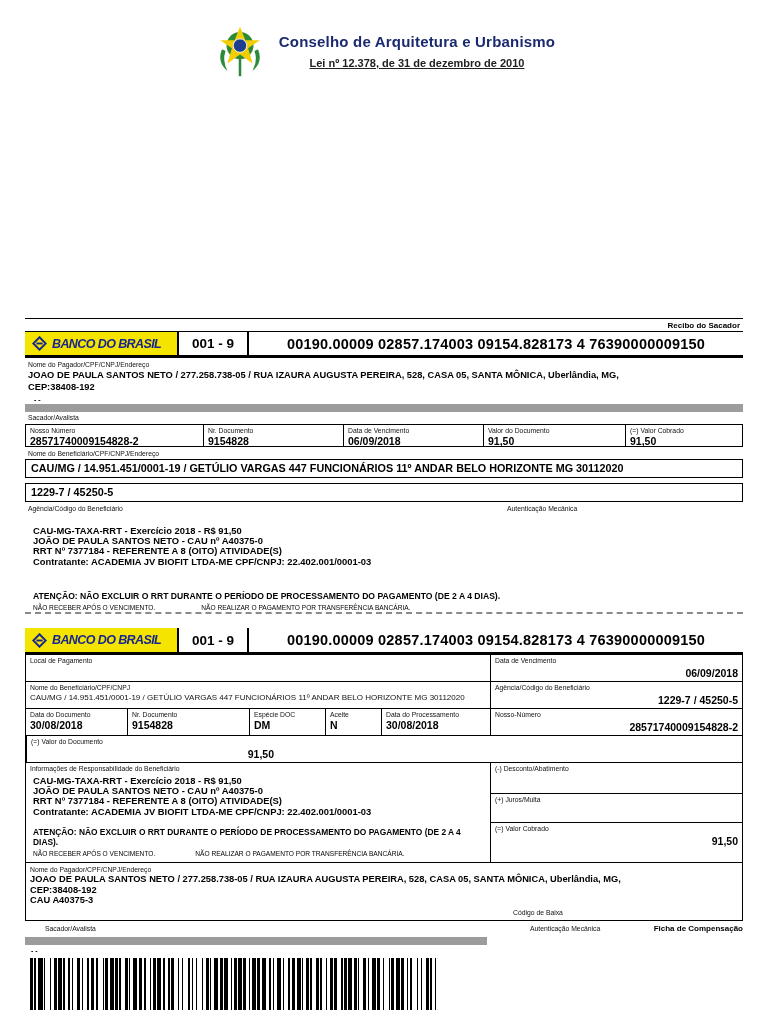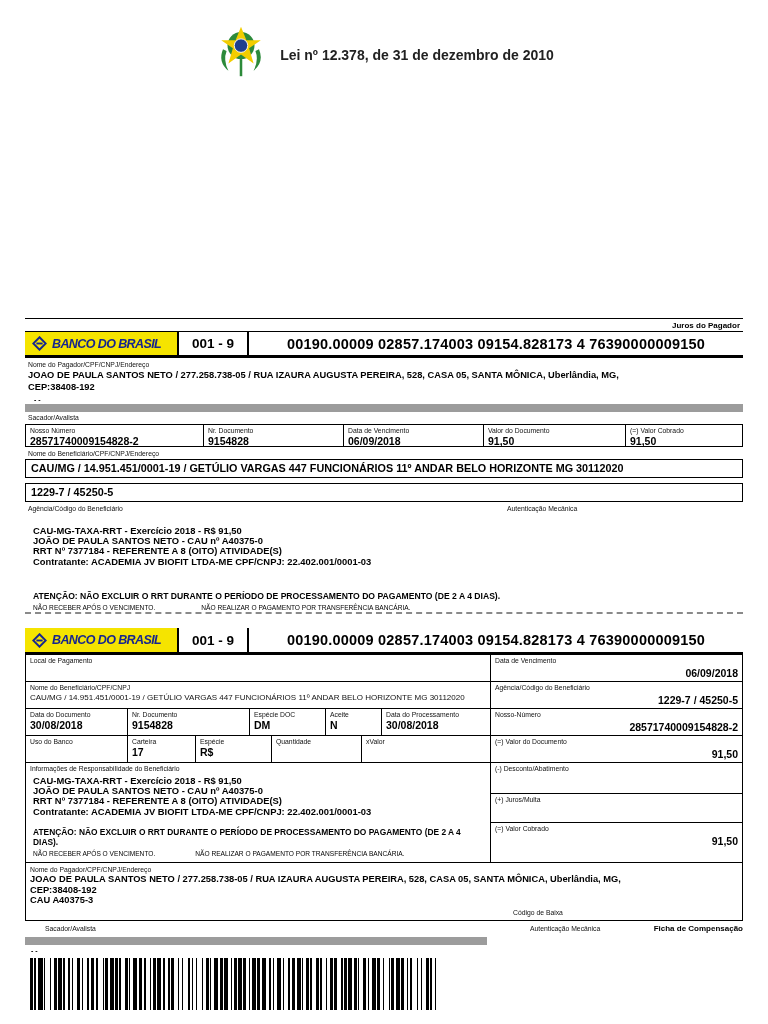--- a/index.html
+++ b/index.html
@@ -3,21 +3,21 @@
 <meta charset="utf-8">
 <style>
   * { box-sizing: border-box; margin: 0; padding: 0; }
   html, body { width: 768px; height: 1024px; background: #ffffff; overflow: hidden; }
   body { position: relative; font-family: "Liberation Sans", sans-serif; color: #000; }
 
   
   .header { position: absolute; top: 22px; left: 0; width: 100%;
             display: flex; justify-content: center; align-items: center; gap: 12px; }
   .header .title { font-size: 15px; font-weight: bold; color: #1b2a70; letter-spacing: .2px; }
-  .header .subtitle { font-size: 14px; font-weight: bold; color: #222; margin-top: 7px; text-align: center; }
+  .header .subtitle { font-size: 11px; font-weight: bold; color: #222; margin-top: 7px; text-align: center; text-decoration: underline; }
 
   
   .boleto { position: absolute; left: 25px; width: 718px; }
   .lbl { font-size: 6.8px; line-height: 9px; color: #111; }
   .val { font-weight: bold; font-size: 10.5px; line-height: 12px; }
   .val-sm { font-weight: bold; font-size: 9.3px; line-height: 10.5px; }
   .tiny { font-size: 7px; font-weight: bold; }
 
   .bankrow { display: flex; align-items: stretch; height: 27px;
              border-top: 1px solid #000; border-bottom: 3px solid #000; }
@@ -107,26 +107,27 @@
   <svg width="54" height="58" viewBox="0 0 60 64">
     <circle cx="30" cy="26" r="15" fill="#2c8a3a"></circle>
     <path d="M10 30 Q4 44 16 54 Q10 42 14 32 Z" fill="#2c8a3a"></path>
     <path d="M50 30 Q56 44 44 54 Q50 42 46 32 Z" fill="#2c8a3a"></path>
     <polygon points="30,5 36,20 52,20 39,29 44,46 30,36 16,46 21,29 8,20 24,20" fill="#f2cd00"></polygon>
     <circle cx="30" cy="26" r="7.5" fill="#1e3f8f"></circle>
     <circle cx="30" cy="26" r="7.5" fill="none" stroke="#ffffff" stroke-width="1"></circle>
     <rect x="28.6" y="38" width="2.8" height="22" fill="#2c8a3a"></rect>
   </svg>
   <div>
+    <div class="title">Conselho de Arquitetura e Urbanismo</div>
     <div class="subtitle">Lei nº 12.378, de 31 de dezembro de 2010</div>
   </div>
 </div>
 
 <section class="boleto" id="b1">
-  <div class="recibo-row">Juros do Pagador</div>
+  <div class="recibo-row">Recibo do Sacador</div>
 
   <div class="bankrow">
     <div class="bb-logo">
       <svg width="15" height="15" viewBox="0 0 24 24">
         <path d="M12 2 22 12 12 22 2 12 Z" fill="none" stroke="#16258f" stroke-width="3"></path>
         <path d="M7 12 H17" stroke="#16258f" stroke-width="3"></path>
       </svg>
       <span class="bb-name">BANCO DO BRASIL</span>
     </div>
     <div class="vsep"></div>
@@ -255,42 +256,20 @@
           <div class="val">30/08/2018</div>
         </div>
       </div>
       <div class="cellR">
         <div class="lbl">Nosso-Número</div>
         <div class="valR">28571740009154828-2</div>
       </div>
     </div>
 
     <div class="grow">
-      <div class="cellL-split">
-        <div class="scell sd-a">
-          <div class="lbl">Uso do Banco</div>
-          <div class="val"></div>
-        </div>
-        <div class="scell sd-b">
-          <div class="lbl">Carteira</div>
-          <div class="val">17</div>
-        </div>
-        <div class="scell sd-c">
-          <div class="lbl">Espécie</div>
-          <div class="val">R$</div>
-        </div>
-        <div class="scell sd-d">
-          <div class="lbl">Quantidade</div>
-          <div class="val"></div>
-        </div>
-        <div class="scell sd-e">
-          <div class="lbl">xValor</div>
-          <div class="val"></div>
-        </div>
-      </div>
       <div class="cellR">
         <div class="lbl">(=) Valor do Documento</div>
         <div class="valR">91,50</div>
       </div>
     </div>
 
     <div class="grow">
       <div class="cellL resp-cell">
         <div class="lbl">Informações de Responsabilidade do Beneficiário</div>
         <div class="info-block">

